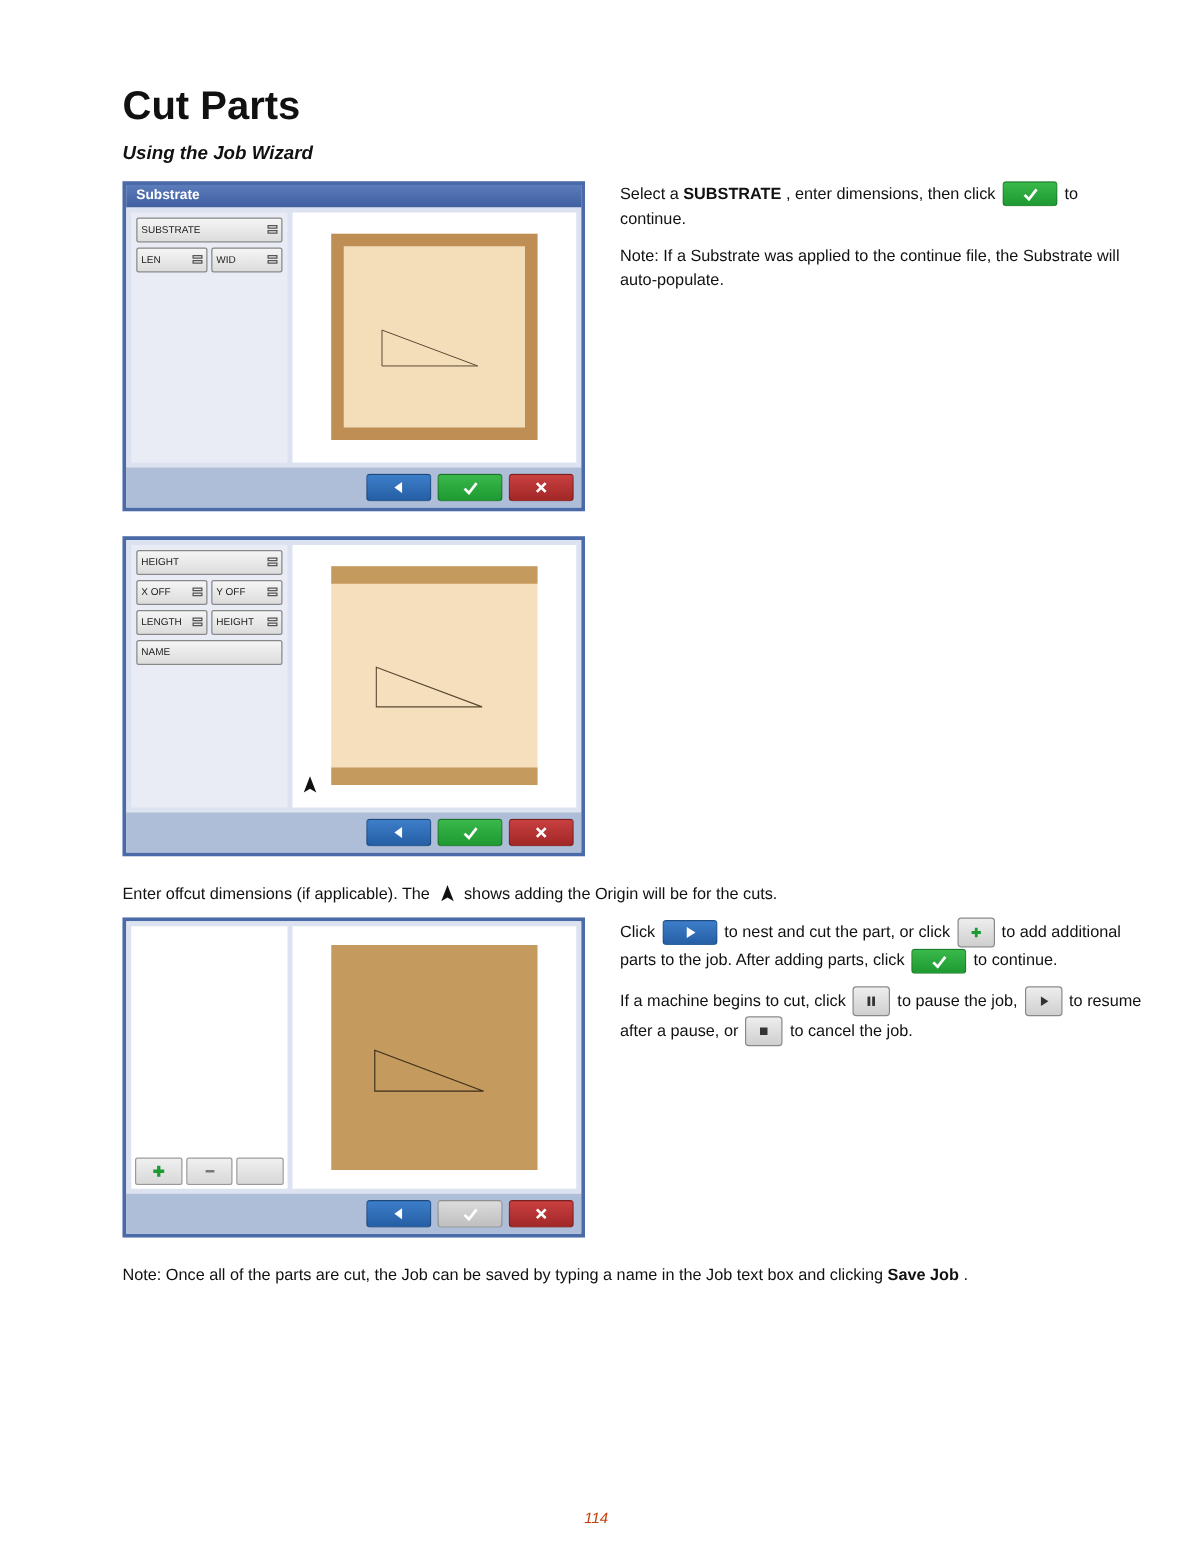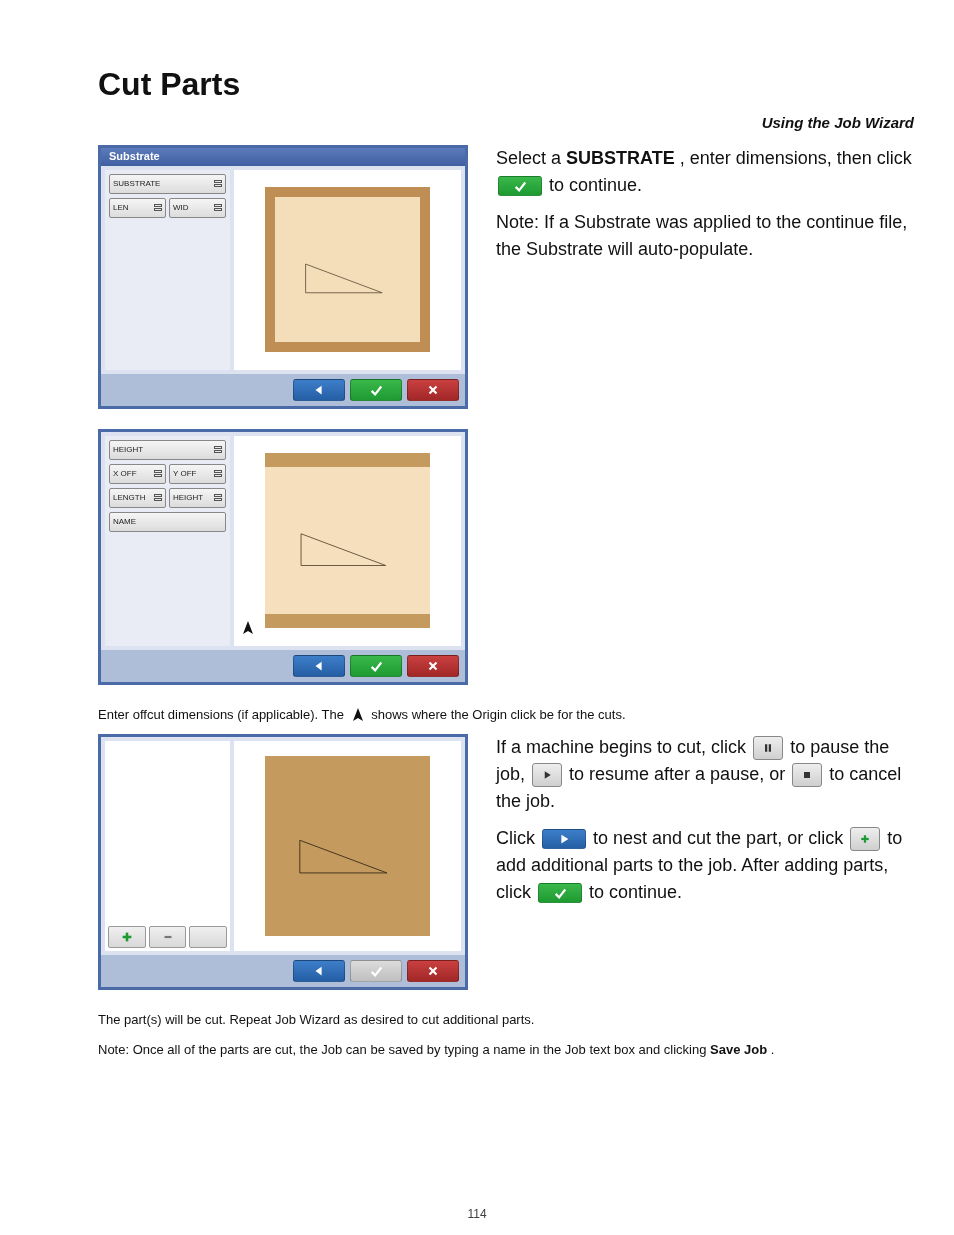--- a/index.html
+++ b/index.html
@@ -33,21 +33,21 @@
     margin-bottom: 20px;
   }
   .col-left {
     width: 380px;
     margin-left: 58px;
     flex: none;
   }
   .col-right {
     flex: 1;
     padding-left: 18px;
-    font-size: 18px;
+    font-size: 13px;
   }
   .col-right p { margin-bottom: 10px; }
   
   .dialog {
     border: 3px solid #4a6aa8;
     background: #e6e9f0;
     width: 370px;
   }
   .dialog-titlebar {
     background: linear-gradient(#5b7bbb,#3f5fa0);
@@ -213,23 +213,24 @@
     margin-left:58px;
     margin-right:40px;
   }
   .footnote p{ margin-bottom:10px;}
   .page-number{
     position:fixed;
     left:50%;
     bottom:12px;
     transform:translateX(-50%);
     font-size:12px;
-    color:#404040;
-  }
-  .notch { font-style: italic; text-align: right; }
+    color:#c2410c;
+    font-style:italic;
+  }
+  .notch { font-style: italic; }
   strong.key{font-weight:bold;}
   .steptxt p {margin-bottom:10px;}
 </style>
 </head>
 <body>
 
 <div class="page-title">Cut Parts</div>
 <div class="page-subtitle notch">Using the Job Wizard</div>
 
 <div class="row">
@@ -401,21 +402,21 @@
 </div>
 
 <div class="footnote steptxt">
   <p>
     <span>Enter offcut dimensions (if applicable). The </span>
     <span class="inline-plain">
       <svg width="16" height="16" viewBox="0 0 16 16">
           <polygon points="8,1 13,14 8,11 3,14" fill="#111"></polygon>
         </svg>
     </span>
-    <span> shows where the Origin click be for the cuts.</span>
+    <span> shows adding the Origin will be for the cuts.</span>
   </p>
 </div>
 
 <div class="row">
   <div class="col-left">
     <div class="dialog">
       <div class="dialog-body">
         <div class="side-panel white" style="height:210px;">
           <div class="bottom-btn-row">
             <div class="sbtn">
@@ -457,68 +458,67 @@
           <svg viewBox="0 0 16 16">
               <line x1="4" y1="4" x2="12" y2="12" stroke="#fff" stroke-width="2.5"></line>
               <line x1="12" y1="4" x2="4" y2="12" stroke="#fff" stroke-width="2.5"></line>
             </svg>
         </div>
       </div>
     </div>
   </div>
   <div class="col-right steptxt">
     <p>
+      <span>Click </span>
+      <span class="inline-btn blue">
+        <svg viewBox="0 0 16 16">
+            <polygon points="5,3 13,8 5,13" fill="#fff"></polygon>
+          </svg>
+      </span>
+      <span> to nest and cut the part, or click </span>
+      <span class="inline-btn grey">
+        <svg viewBox="0 0 16 16">
+            <line x1="8" y1="3" x2="8" y2="13" stroke="#1e9a32" stroke-width="3"></line>
+            <line x1="3" y1="8" x2="13" y2="8" stroke="#1e9a32" stroke-width="3"></line>
+          </svg>
+      </span>
+      <span> to add additional parts to the job. After adding parts, click </span>
+      <span class="inline-btn green">
+        <svg viewBox="0 0 16 16">
+            <polyline points="3,9 7,13 14,4" fill="none" stroke="#fff" stroke-width="2.5"></polyline>
+          </svg>
+      </span>
+      <span> to continue.</span>
+    </p>
+    <p>
       <span>If a machine begins to cut, click </span>
       <span class="inline-btn grey">
         <svg viewBox="0 0 16 16">
             <rect x="4" y="3" width="3" height="10" fill="#333"></rect>
             <rect x="9" y="3" width="3" height="10" fill="#333"></rect>
           </svg>
       </span>
       <span> to pause the job, </span>
       <span class="inline-btn grey">
         <svg viewBox="0 0 16 16">
             <polygon points="5,3 13,8 5,13" fill="#333"></polygon>
           </svg>
       </span>
       <span> to resume after a pause, or </span>
       <span class="inline-btn grey">
         <svg viewBox="0 0 16 16">
             <rect x="4" y="4" width="8" height="8" fill="#333"></rect>
           </svg>
       </span>
       <span> to cancel the job.</span>
-    </p>
-    <p>
-      <span>Click </span>
-      <span class="inline-btn blue">
-        <svg viewBox="0 0 16 16">
-            <polygon points="5,3 13,8 5,13" fill="#fff"></polygon>
-          </svg>
-      </span>
-      <span> to nest and cut the part, or click </span>
-      <span class="inline-btn grey">
-        <svg viewBox="0 0 16 16">
-            <line x1="8" y1="3" x2="8" y2="13" stroke="#1e9a32" stroke-width="3"></line>
-            <line x1="3" y1="8" x2="13" y2="8" stroke="#1e9a32" stroke-width="3"></line>
-          </svg>
-      </span>
-      <span> to add additional parts to the job. After adding parts, click </span>
-      <span class="inline-btn green">
-        <svg viewBox="0 0 16 16">
-            <polyline points="3,9 7,13 14,4" fill="none" stroke="#fff" stroke-width="2.5"></polyline>
-          </svg>
-      </span>
-      <span> to continue.</span>
     </p>
   </div>
 </div>
 
 <div class="footnote">
-  <p>The part(s) will be cut. Repeat Job Wizard as desired to cut additional parts.</p>
   <p>
     <span>Note: Once all of the parts are cut, the Job can be saved by typing a name in the Job text box and clicking </span>
     <strong class="key">Save Job</strong>
     <span>.</span>
   </p>
 </div>
 
 <div class="page-number">114</div>
 
 </body></html>

